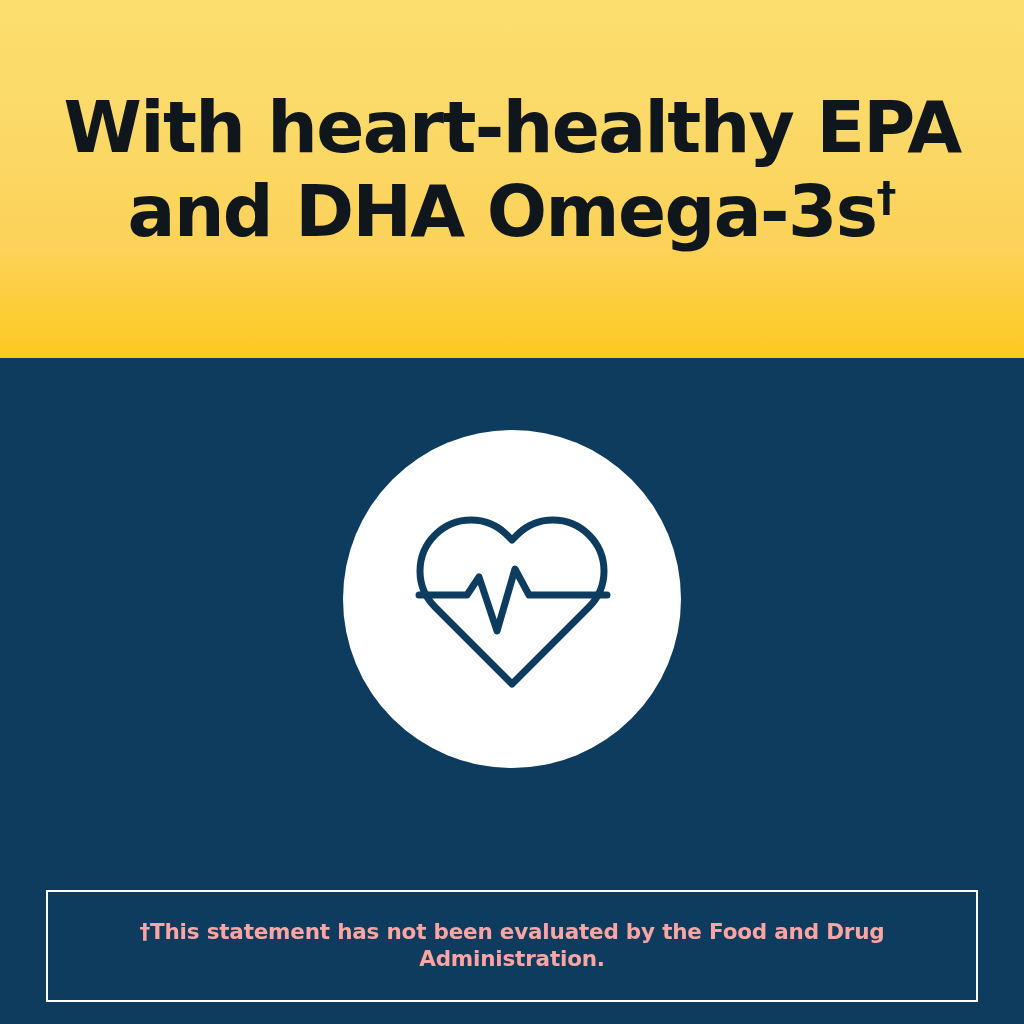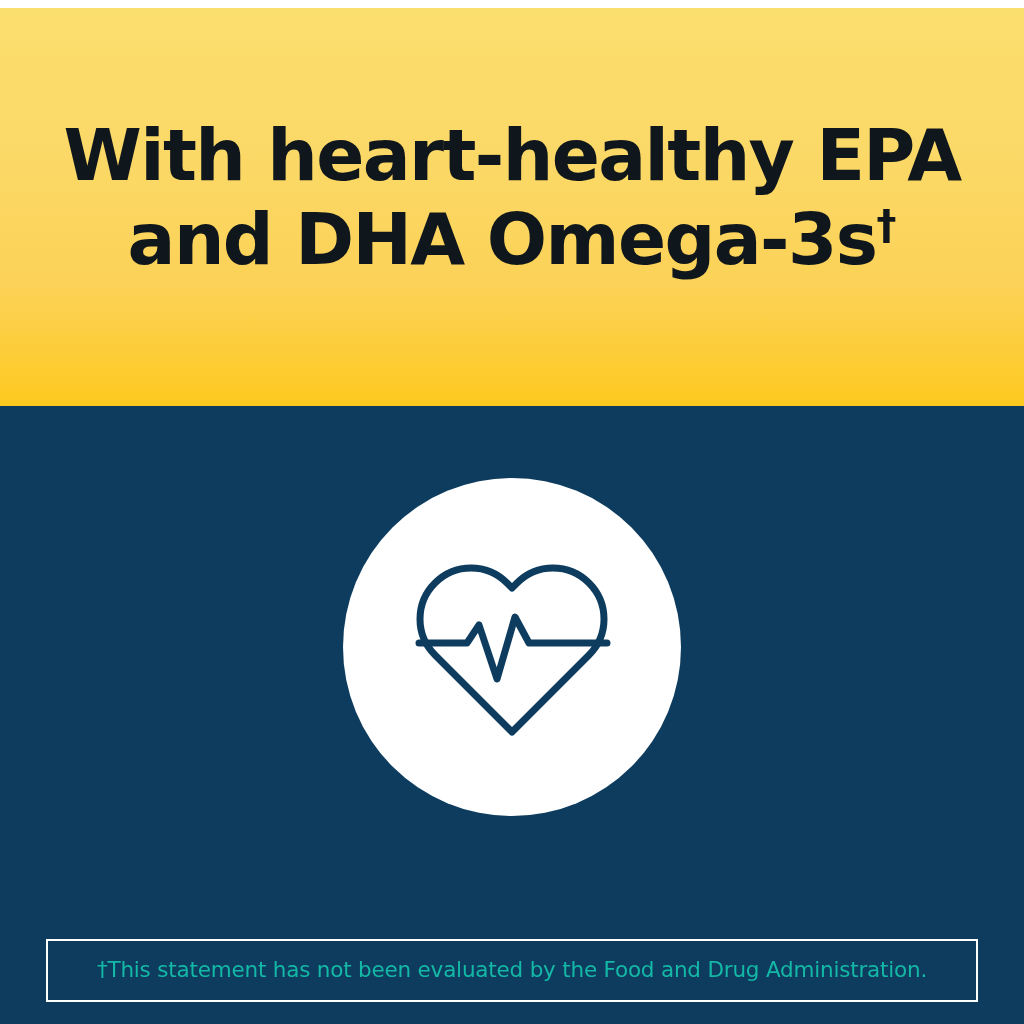--- a/index.html
+++ b/index.html
@@ -16,29 +16,28 @@
   .card {
     position: relative;
     width: 1024px;
     height: 1024px;
     display: flex;
     flex-direction: column;
   }
   
   .banner {
     position: relative;
-    height: 398px;
+    height: 358px;
     width: 100%;
     background: linear-gradient(180deg, #fbdf6e 0%, #fbd968 35%, #fcd257 70%, #fdc91f 100%);
     display: flex;
     align-items: center;
     justify-content: center;
     box-sizing: border-box;
     padding: 0 26px 18px 26px;
-    margin-top: 8px;
   }
   .headline {
     margin: 0;
     text-align: center;
     color: #10171c;
     font-family: "DejaVu Sans", "Liberation Sans", sans-serif;
     font-weight: 700;
     font-size: 71px;
     line-height: 1.18;
     letter-spacing: -1.6px;
@@ -79,24 +78,24 @@
     position: absolute;
     left: 46px;
     right: 46px;
     bottom: 22px;
     border: 2px solid #ffffff;
     box-sizing: border-box;
     padding: 14px 10px 16px 10px;
     text-align: center;
   }
   .disclaimer p {
-    margin: 1px;
-    color: #14b8a6;
+    margin: 12px;
+    color: #fca5a5;
     font-family: "DejaVu Sans", "Liberation Sans", sans-serif;
-    font-weight: 400;
+    font-weight: 700;
     font-size: 21.5px;
     line-height: 1.26;
     letter-spacing: -0.2px;
   }
 </style>
 </head>
 <body>
 
 <div class="card">
 

